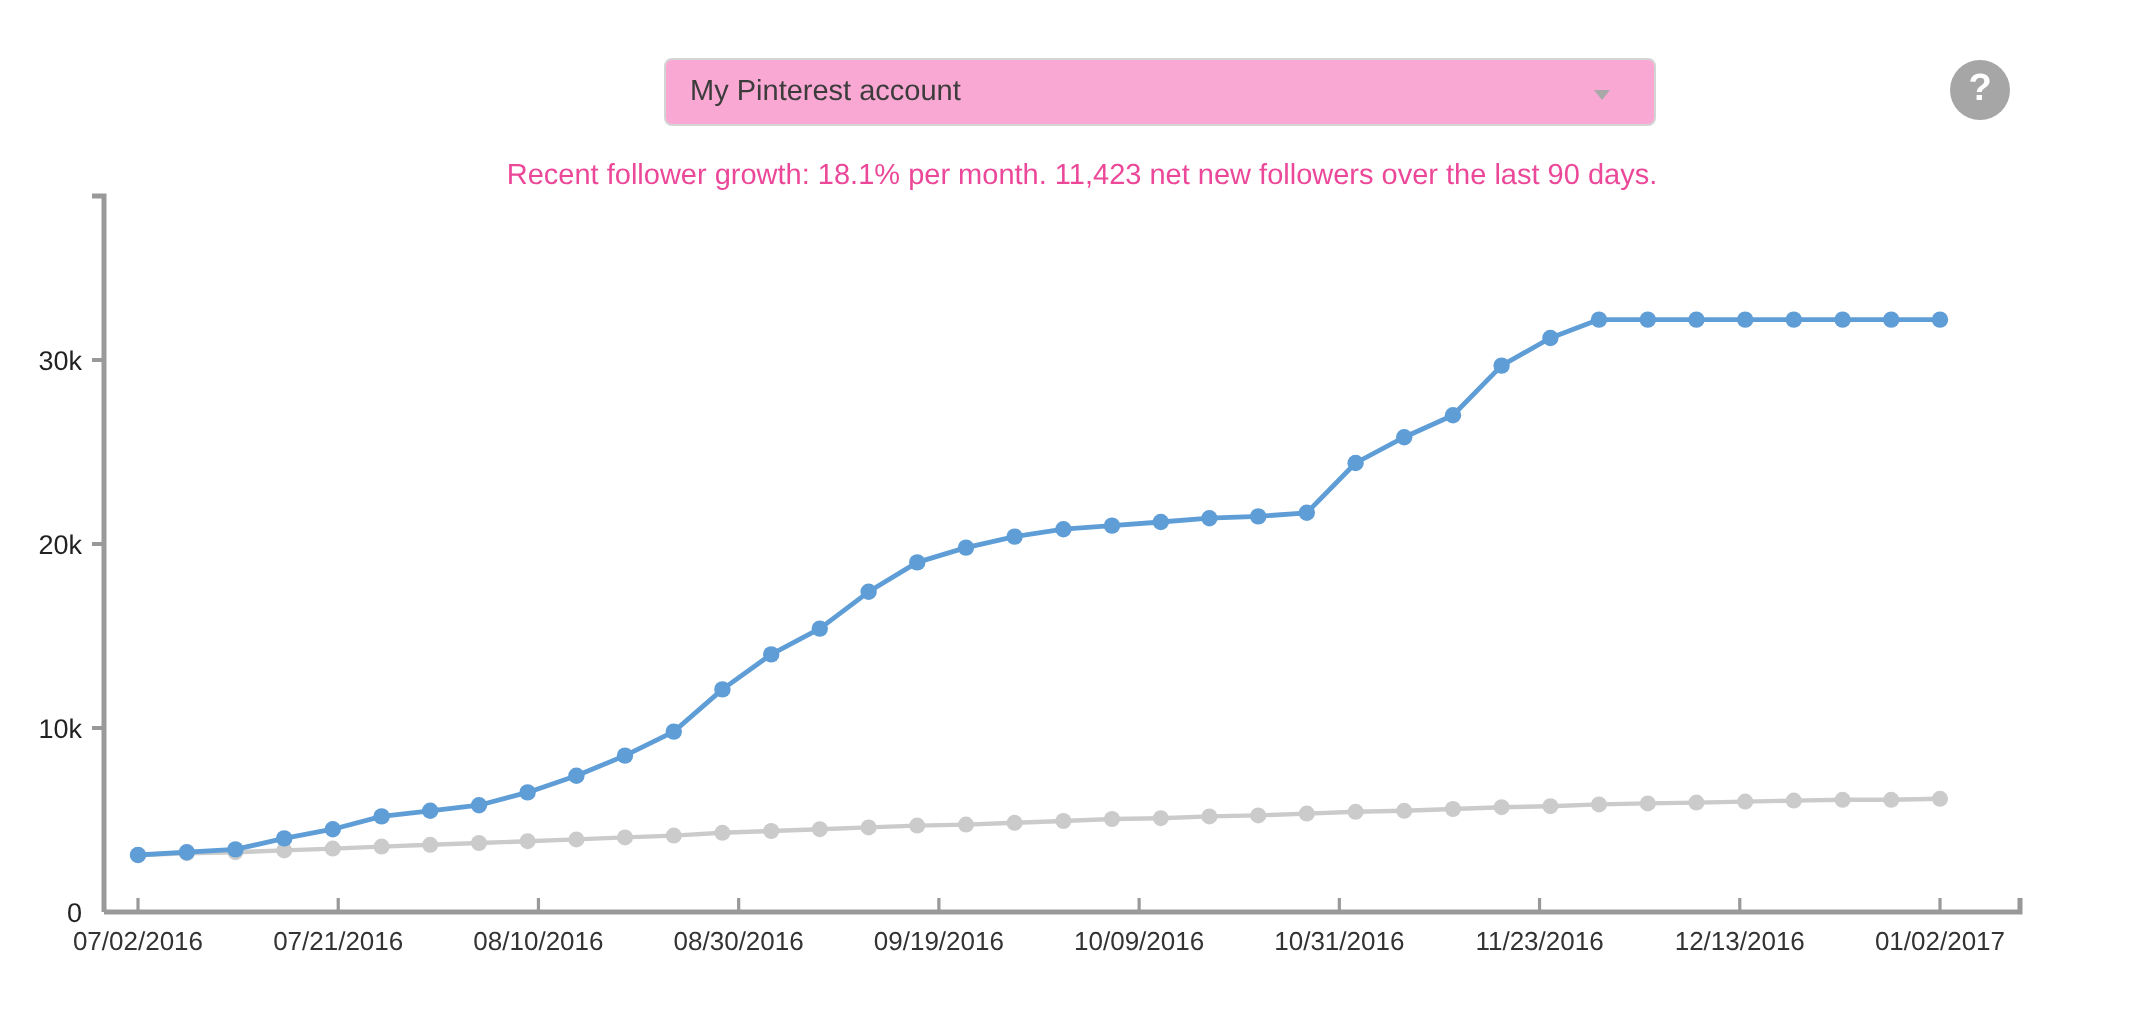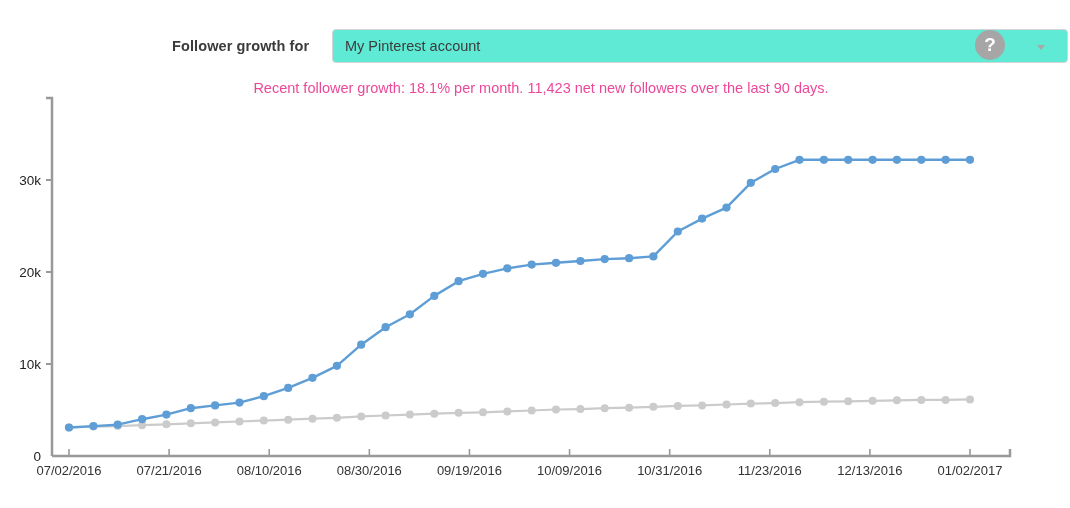--- a/index.html
+++ b/index.html
@@ -31,24 +31,24 @@
     font-size: 14.5px;
     font-weight: bold;
     color: #3b3b3b;
     letter-spacing: 0.1px;
     white-space: nowrap;
   }
   .select-box {
     position: absolute;
     left: 332px;
     top: 29px;
-    width: 736px;
+    width: 496px;
     height: 34px;
     box-sizing: border-box;
-    background: #5eead4;
+    background: #f9a8d4;
     border: 1px solid #d4d4d4;
     border-radius: 4px;
   }
   .select-value {
     position: absolute;
     left: 12px;
     top: 8px;
     font-size: 14.5px;
     color: #3c3c3c;
     white-space: nowrap;
@@ -111,21 +111,20 @@
   .ytick-text {
     font-family: "Liberation Sans", sans-serif;
     font-size: 13.5px;
     fill: #222222;
   }
 </style>
 </head>
 <body>
 
 <div class="header">
-  <div class="header-label">Follower growth for</div>
 
   <div class="select-box">
     <div class="select-value">My Pinterest account</div>
     <div class="select-caret"></div>
   </div>
 
   <div class="help-icon">?</div>
 </div>
 
 <div class="subtitle">Recent follower growth: 18.1% per month. 11,423 net new followers over the last 90 days.</div>

